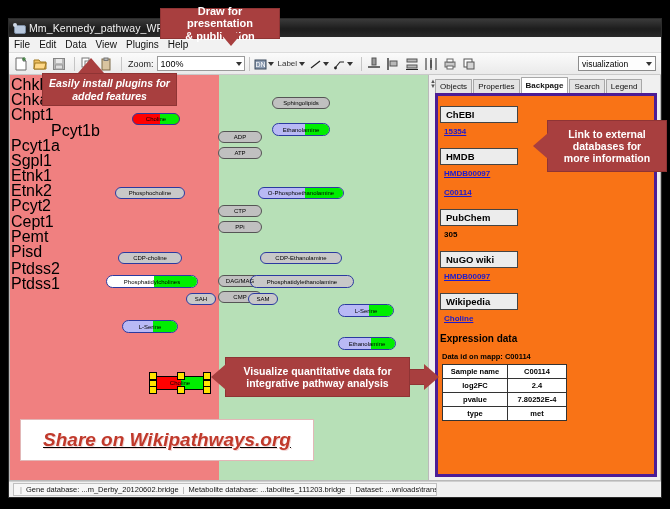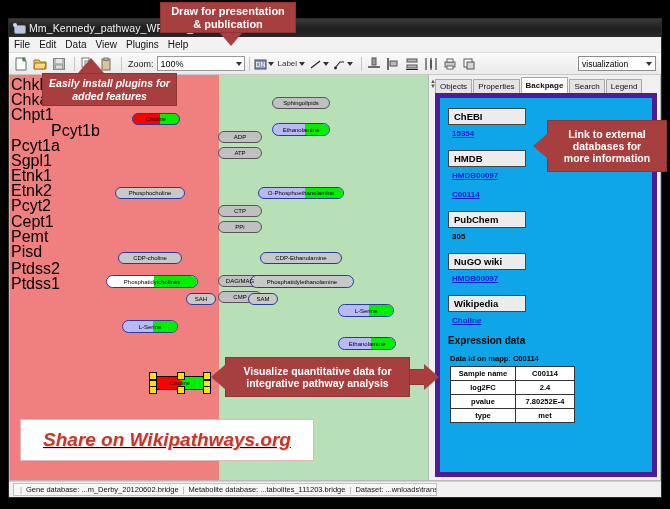--- a/index.html
+++ b/index.html
@@ -52,22 +52,22 @@
   .gene{border:1px solid #000;background:#c0c0c0;}
   .nlabel{position:relative;z-index:3;white-space:nowrap;}
   .half{position:absolute;top:0;bottom:0;}
   svg.wires{position:absolute;left:0;top:0;width:420px;height:427px;}
 
   
   .tabstrip{position:absolute;left:6px;top:2px;right:2px;height:16px;display:flex;align-items:flex-end;}
   .tab{height:13px;padding:0 4px;font-size:8px;color:#111;background:#e4e4e4;border:1px solid #a8a8a8;
        border-bottom:none;margin-right:1px;display:flex;align-items:center;border-radius:1px 1px 0 0;}
   .tab.sel{background:#fff;height:15px;font-weight:bold;}
-  .backpage{position:absolute;left:6px;top:18px;right:3px;bottom:3px;background:#0ea5e9;border:5px solid #4c1d95;
-            overflow:hidden;box-sizing:border-box;padding:8px 0 0 8px;}
+  .backpage{position:absolute;left:6px;top:18px;right:3px;bottom:3px;background:#f97316;border:3px solid #4c1d95;
+            overflow:hidden;box-sizing:border-box;padding:8px 0 0 2px;}
   .db-head{display:inline-block;min-width:78px;border:1px solid #444;background:#ececec;font-size:9.5px;font-weight:bold;
            color:#000;padding:2px 5px;box-sizing:border-box;margin-bottom:4px;}
   .db-link{font-size:8px;color:#1a1ad0;text-decoration:underline;font-weight:bold;margin:0 0 10px 4px;display:block;}
   .db-plain{font-size:8px;color:#000;margin:0 0 10px 4px;display:block;font-weight:bold;}
   .exp-head{font-size:10px;font-weight:bold;color:#000;margin:2px 0 8px 0;}
   .geneid{font-size:7.5px;font-weight:bold;color:#000;margin:0 0 3px 2px;}
   table.exp{border-collapse:collapse;margin-left:2px;}
   table.exp td{border:1px solid #333;font-size:7.5px;font-weight:bold;text-align:center;padding:2px 4px;color:#000;background:#fff;}
   table.exp td.k{width:56px;}
   table.exp td.v{width:50px;}
@@ -522,21 +522,21 @@
         <span>Gene database: ...m_Derby_20120602.bridge</span>
         <span class="sep-pipe">|</span>
         <span>Metabolite database: ...tabolites_111203.bridge</span>
         <span class="sep-pipe">|</span>
         <span>Dataset: ...wnloads\trans-meta.pgex</span>
       </div>
     </div>
 
   </div>
 
-  <div class="callout" style="left:160px;top:2px;width:136px;height:31px;font-size:11px;white-space:pre-line;">
+  <div class="callout" style="left:160px;top:8px;width:120px;height:31px;font-size:11px;white-space:pre-line;">
     <span>Draw for presentation
 &amp; publication</span>
   </div>
   <div class="tri tri-down" style="left:220px;top:33px;"></div>
 
   <div class="callout" style="left:42px;top:73px;width:135px;height:33px;font-size:10.5px;white-space:pre-line;font-style:italic;">
     <span>Easily install plugins for
 added features</span>
   </div>
   <div class="tri tri-up" style="left:78px;top:58px;"></div>

